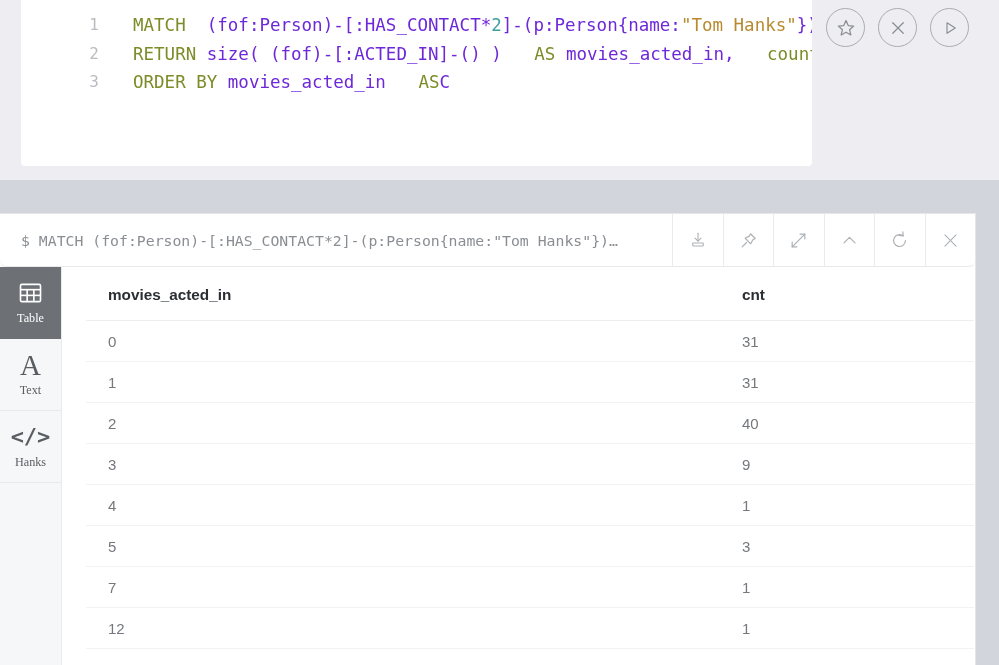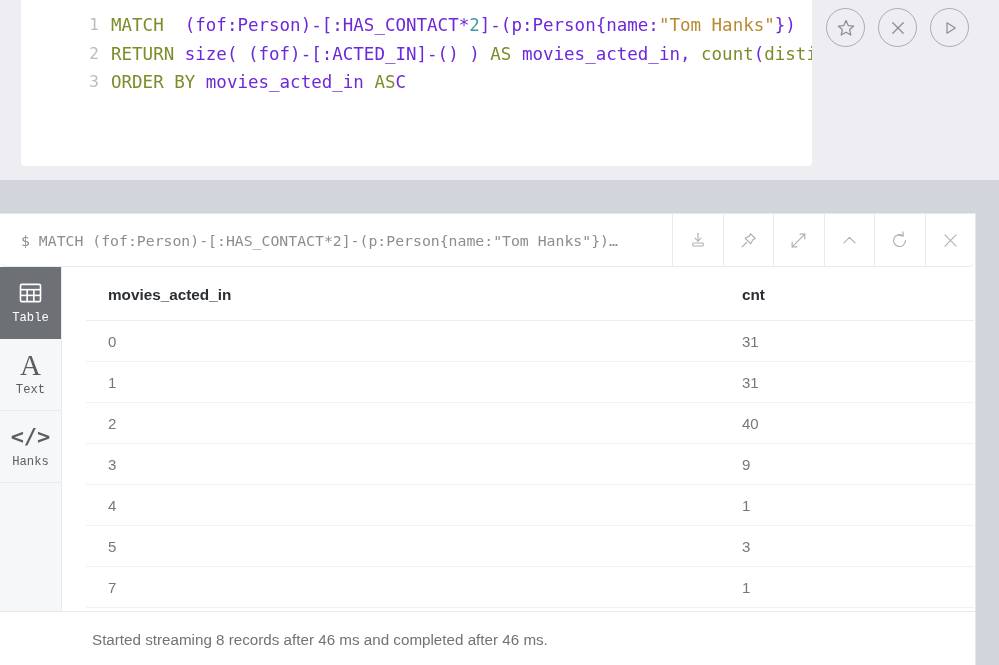--- a/index.html
+++ b/index.html
@@ -48,21 +48,21 @@
 
   .lineno {
     position: absolute;
     left: 64px;
     width: 14px;
     text-align: right;
     color: #b9bcc0;
     font-size: 16px;
   }
 
-  .kw  { color: #7d8b28; }
+  .kw  { color: #7d8b28; margin-left: 22px; }
   .pl  { color: #6d28d9; }
   .str { color: #b88a2f; }
   .num { color: #3f9e9e; }
 
   
   #editor-icons {
     position: absolute;
     left: 826px; top: 8px;
     display: flex;
     gap: 13px;
@@ -165,21 +165,21 @@
     border-bottom: 1px solid #e8eaec;
     color: #595e63;
   }
   .view-tab.active {
     background: #6d7074;
     color: #ffffff;
     border-bottom-color: #6d7074;
   }
   .view-tab .vt-label {
     font-size: 12.2px;
-    font-family: Liberation Mono, monospace;
+    font-family: Liberation Serif, serif;
   }
   .view-tab .vt-icon { height: 26px; display: flex; align-items: center; }
   .vt-icon-text {
     font-family: "Liberation Serif", serif;
     font-size: 29px;
     line-height: 26px;
   }
   .vt-icon-code {
     font-family: "DejaVu Sans Mono", monospace;
     font-size: 22px;
@@ -404,18 +404,15 @@
             </tr>
             <tr>
               <td class="col-a">12</td>
               <td class="col-b">1</td>
             </tr>
           </tbody>
       </table>
     </div>
   </div>
 
-  <div id="status-bar">
-    <span id="status-text">Started streaming 8 records after 46 ms and completed after 46 ms.</span>
-  </div>
 </div>
 
 <div id="frame-right-gutter"></div>
 
 </body></html>

